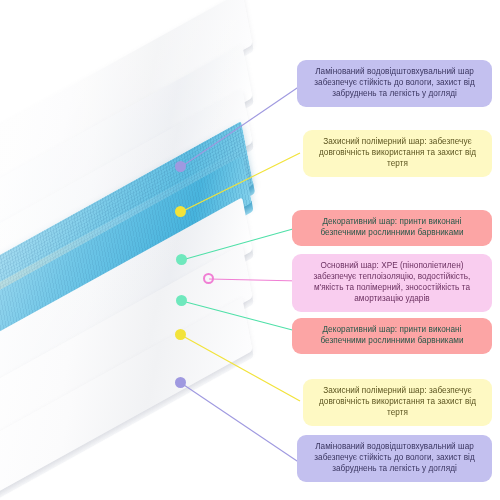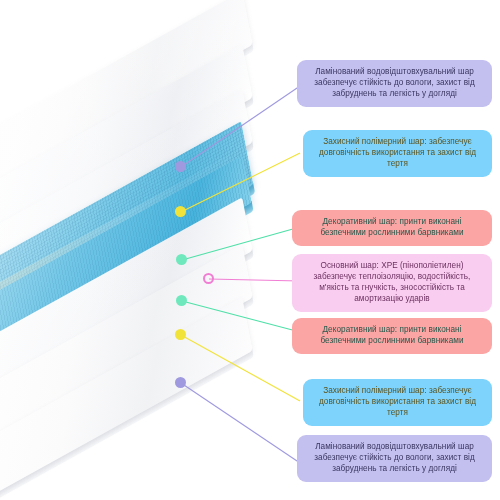--- a/index.html
+++ b/index.html
@@ -91,21 +91,21 @@
   .callout {
     position:absolute;
     border-radius:9px;
     text-align:center;
     line-height:1.33;
     font-size:8.2px;
     padding:7px 9px;
     letter-spacing:.05px;
   }
   .c-purple { background:#c3c0ef; color:#3a3560; }
-  .c-yellow { background:#7dd3fc; color:#5c5520; }
+  .c-yellow { background:#fef9c3; color:#5c5520; }
   .c-green  { background:#fca5a5; color:#27584a; }
   .c-pink   { background:#f9cdef; color:#6b3060; }
 </style>
 </head>
 <body>
 
 <div id="stage">
 
   <div class="stack">
 
@@ -171,21 +171,21 @@
   <div class="dot" style="left:176px;top:275px;background:#6fe8bd;"></div>
   <div class="dot" style="left:175px;top:309px;background:#f2e33a;"></div>
   <div class="dot" style="left:175px;top:357px;background:#9f99e0;"></div>
 
   <div class="callout c-purple" style="left:297px;top:40px;width:195px;">Ламінований водовідштовхувальний шар забезпечує стійкість до вологи, захист від забруднень та легкість у догляді</div>
 
   <div class="callout c-yellow" style="left:303px;top:110px;width:189px;">Захисний полімерний шар: забезпечує довговічність використання та захист від тертя</div>
 
   <div class="callout c-green" style="left:292px;top:190px;width:200px;">Декоративний шар: принти виконані безпечними рослинними барвниками</div>
 
-  <div class="callout c-pink" style="left:292px;top:234px;width:200px;">Основний шар: XPE (пінополіетилен) забезпечує теплоізоляцію, водостійкість, м'якість та гнучкість, зносостійкість та амортизацію ударів</div>
+  <div class="callout c-pink" style="left:292px;top:234px;width:200px;">Основний шар: XPE (пінополіетилен) забезпечує теплоізоляцію, водостійкість, м'якість та полімерний, зносостійкість та амортизацію ударів</div>
 
   <div class="callout c-green" style="left:292px;top:298px;width:200px;">Декоративний шар: принти виконані безпечними рослинними барвниками</div>
 
   <div class="callout c-yellow" style="left:303px;top:359px;width:189px;">Захисний полімерний шар: забезпечує довговічність використання та захист від тертя</div>
 
   <div class="callout c-purple" style="left:297px;top:415px;width:195px;">Ламінований водовідштовхувальний шар забезпечує стійкість до вологи, захист від забруднень та легкість у догляді</div>
 
 </div>
 
 </body></html>

